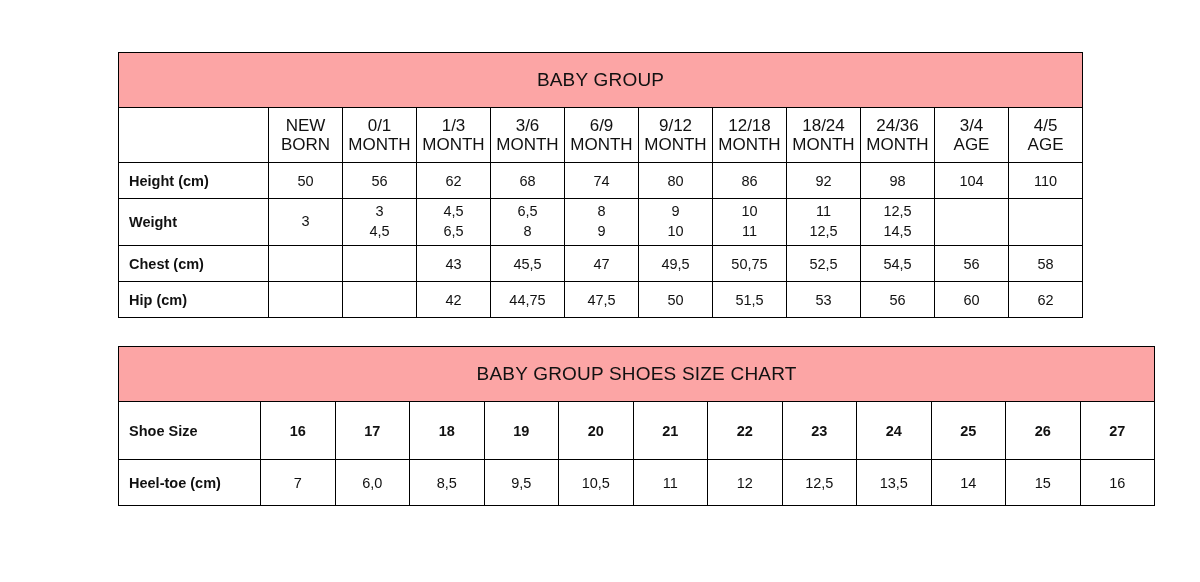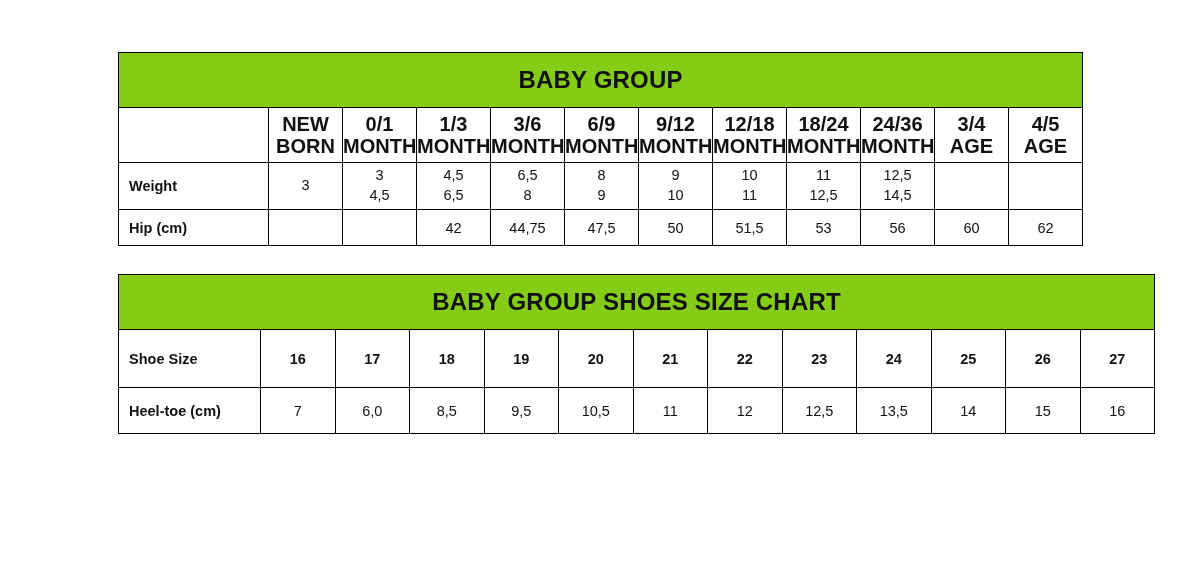--- a/index.html
+++ b/index.html
@@ -30,31 +30,31 @@
   td, th {
     border: 1px solid #000000;
     padding: 0;
     font-weight: bold;
     font-size: 14.5px;
     text-align: center;
     vertical-align: middle;
     color: #111111;
   }
   .banner {
-    background: #84cc16;
+    background: #fca5a5;
     height: 54px;
-    font-size: 24px;
-    font-weight: bold;
+    font-size: 19px;
+    font-weight: normal;
     letter-spacing: 0.2px;
   }
   .hdr-cell {
     height: 54px;
     line-height: 1.12;
-    font-size: 20px;
-    font-weight: bold;
+    font-size: 17px;
+    font-weight: normal;
   }
   .hdr-cell .l1 { display: block; }
   .hdr-cell .l2 { display: block; }
   .row-label {
     text-align: left;
     padding-left: 10px;
     font-weight: bold;
     font-size: 14.5px;
   }
   .body-cell {
@@ -146,20 +146,34 @@
         <td class="hdr-cell">
           <span class="l1">3/4</span>
           <span class="l2">AGE</span>
         </td>
         <td class="hdr-cell">
           <span class="l1">4/5</span>
           <span class="l2">AGE</span>
         </td>
       </tr>
 
+      <tr class="r-h">
+        <td class="row-label">Height (cm)</td>
+        <td class="body-cell">50</td>
+        <td class="body-cell">56</td>
+        <td class="body-cell">62</td>
+        <td class="body-cell">68</td>
+        <td class="body-cell">74</td>
+        <td class="body-cell">80</td>
+        <td class="body-cell">86</td>
+        <td class="body-cell">92</td>
+        <td class="body-cell">98</td>
+        <td class="body-cell">104</td>
+        <td class="body-cell">110</td>
+      </tr>
 
       <tr class="r-w">
         <td class="row-label">Weight</td>
         <td class="body-cell stack">
           <span>3</span>
           <span></span>
         </td>
         <td class="body-cell stack">
           <span>3</span>
           <span>4,5</span>
@@ -189,20 +203,34 @@
           <span>12,5</span>
         </td>
         <td class="body-cell stack">
           <span>12,5</span>
           <span>14,5</span>
         </td>
         <td class="body-cell"></td>
         <td class="body-cell"></td>
       </tr>
 
+      <tr class="r-h">
+        <td class="row-label">Chest (cm)</td>
+        <td class="body-cell"></td>
+        <td class="body-cell"></td>
+        <td class="body-cell">43</td>
+        <td class="body-cell">45,5</td>
+        <td class="body-cell">47</td>
+        <td class="body-cell">49,5</td>
+        <td class="body-cell">50,75</td>
+        <td class="body-cell">52,5</td>
+        <td class="body-cell">54,5</td>
+        <td class="body-cell">56</td>
+        <td class="body-cell">58</td>
+      </tr>
 
 
       <tr class="r-h">
         <td class="row-label">Hip (cm)</td>
         <td class="body-cell"></td>
         <td class="body-cell"></td>
         <td class="body-cell">42</td>
         <td class="body-cell">44,75</td>
         <td class="body-cell">47,5</td>
         <td class="body-cell">50</td>

